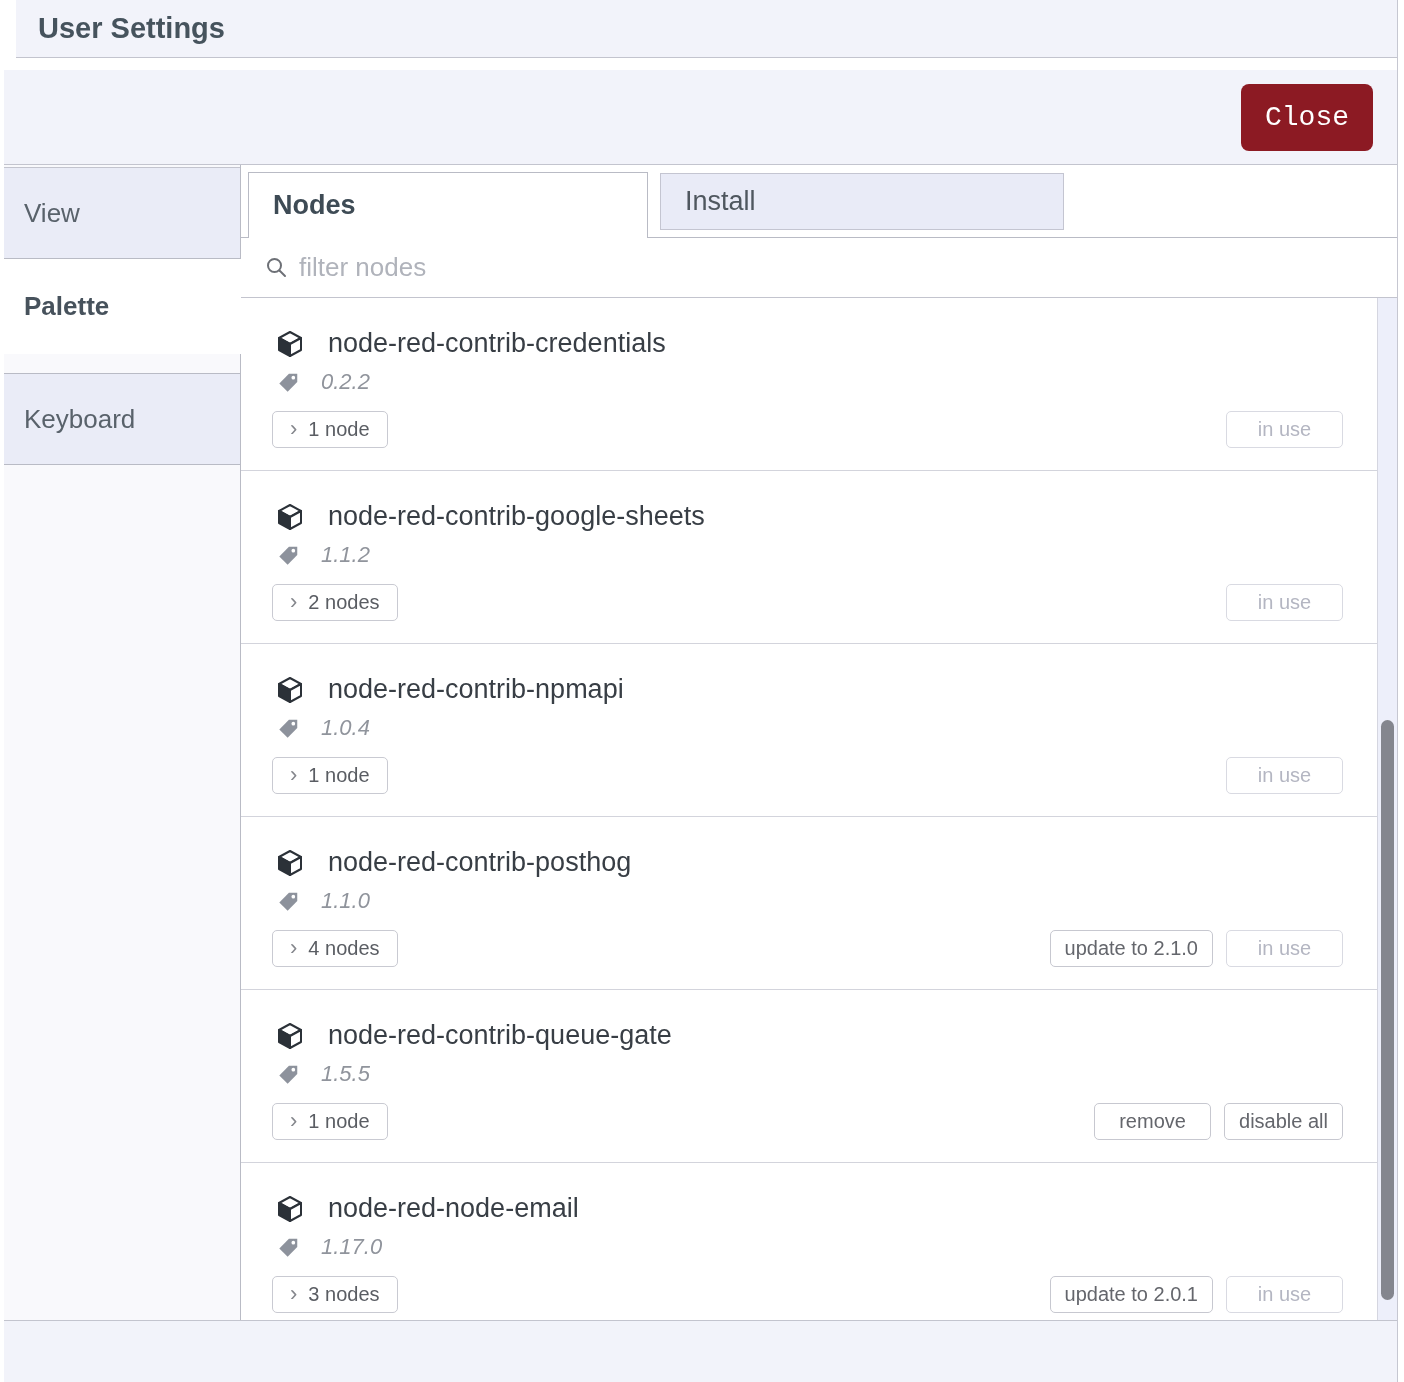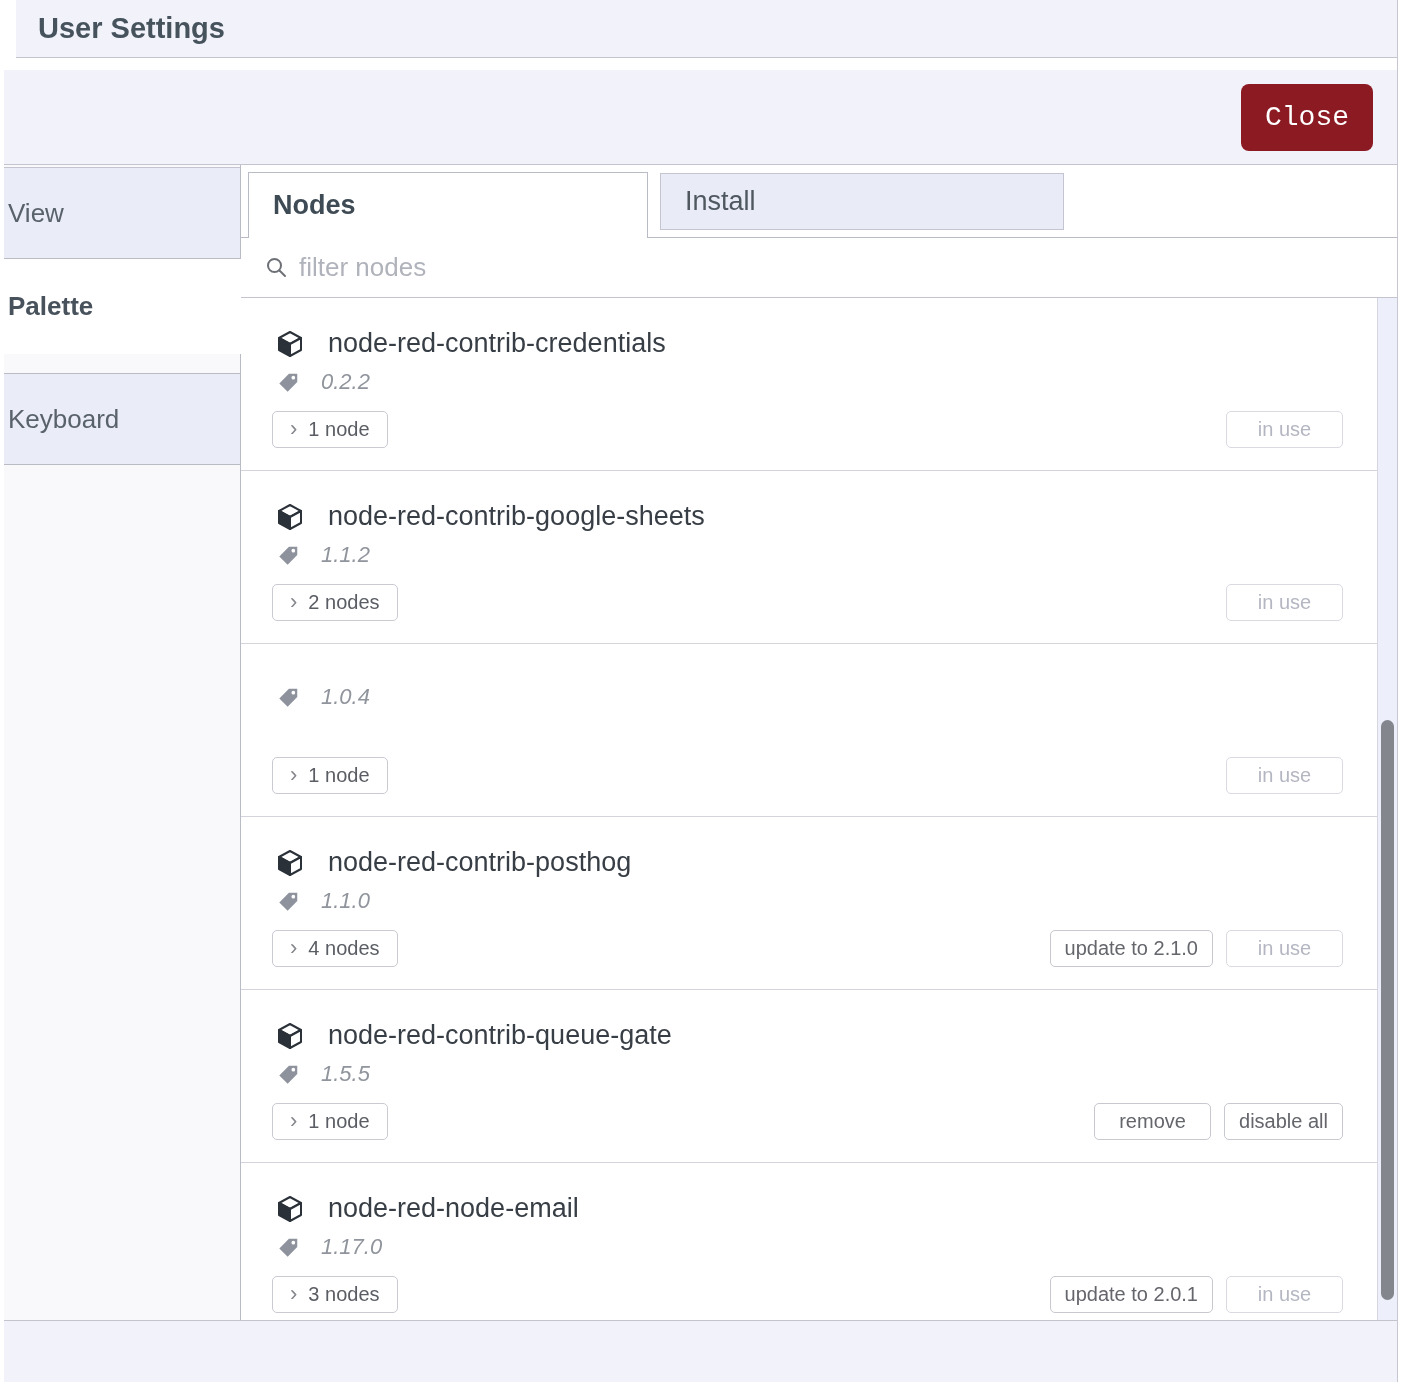--- a/index.html
+++ b/index.html
@@ -31,21 +31,21 @@
   }
   
   .bodywrap{position:absolute;left:0;top:165px;right:0;bottom:61px;background:#ffffff;}
   
   .sidebar{
     position:absolute;left:0;top:0;bottom:0;width:236px;
     background:#f9f9fc;border-right:1px solid #b9bbc5;
   }
   .side-tab{
     height:92px;box-sizing:border-box;display:flex;align-items:center;
-    padding-left:4px;font-size:26px;color:#59626b;cursor:pointer;
+    padding-left:20px;font-size:26px;color:#59626b;cursor:pointer;
   }
   .side-tab.inactive{
     background:#eaecf7;border-top:1px solid #b9bbc5;border-bottom:1px solid #b9bbc5;margin-top:19px;
   }
   .side-tab.first{margin-top:2px;border-top:1px solid #c3c4ce;}
   .side-tab.active{
     background:#ffffff;font-weight:bold;color:#47525c;height:95px;
     width:237px;position:relative;z-index:3;border:none;
   }
   
@@ -200,20 +200,28 @@
     <button class="btn count-btn">
       <span class="chev">›</span>
       <span class="count-label">2 nodes</span>
     </button>
     <div class="pkg-actions">
               <button class="btn action-btn disabled">in use</button>
             </div>
   </div>
 
   <div class="pkg">
+    <div class="pkg-name-row">
+      <svg class="cube" viewBox="0 0 28 28">
+        <polygon points="14,2 25,8 14,14 3,8" fill="#ffffff" stroke="#2b3138" stroke-width="2" stroke-linejoin="round"></polygon>
+        <polygon points="3,8 14,14 14,26 3,20" fill="#2b3138" stroke="#2b3138" stroke-width="2" stroke-linejoin="round"></polygon>
+        <polygon points="14,14 25,8 25,20 14,26" fill="#ffffff" stroke="#2b3138" stroke-width="2" stroke-linejoin="round"></polygon>
+      </svg>
+      <span class="pkg-name">node-red-contrib-npmapi</span>
+    </div>
     <div class="pkg-ver-row">
       <svg class="tagicon" viewBox="0 0 24 24">
         <path d="M12.5 2 L22 2 L22 11.5 L11 22.5 L1.5 13 Z" fill="#8d929c"></path>
         <circle cx="17.5" cy="6.5" r="2.1" fill="#ffffff"></circle>
       </svg>
       <span class="pkg-ver">1.0.4</span>
     </div>
     <button class="btn count-btn">
       <span class="chev">›</span>
       <span class="count-label">1 node</span>

